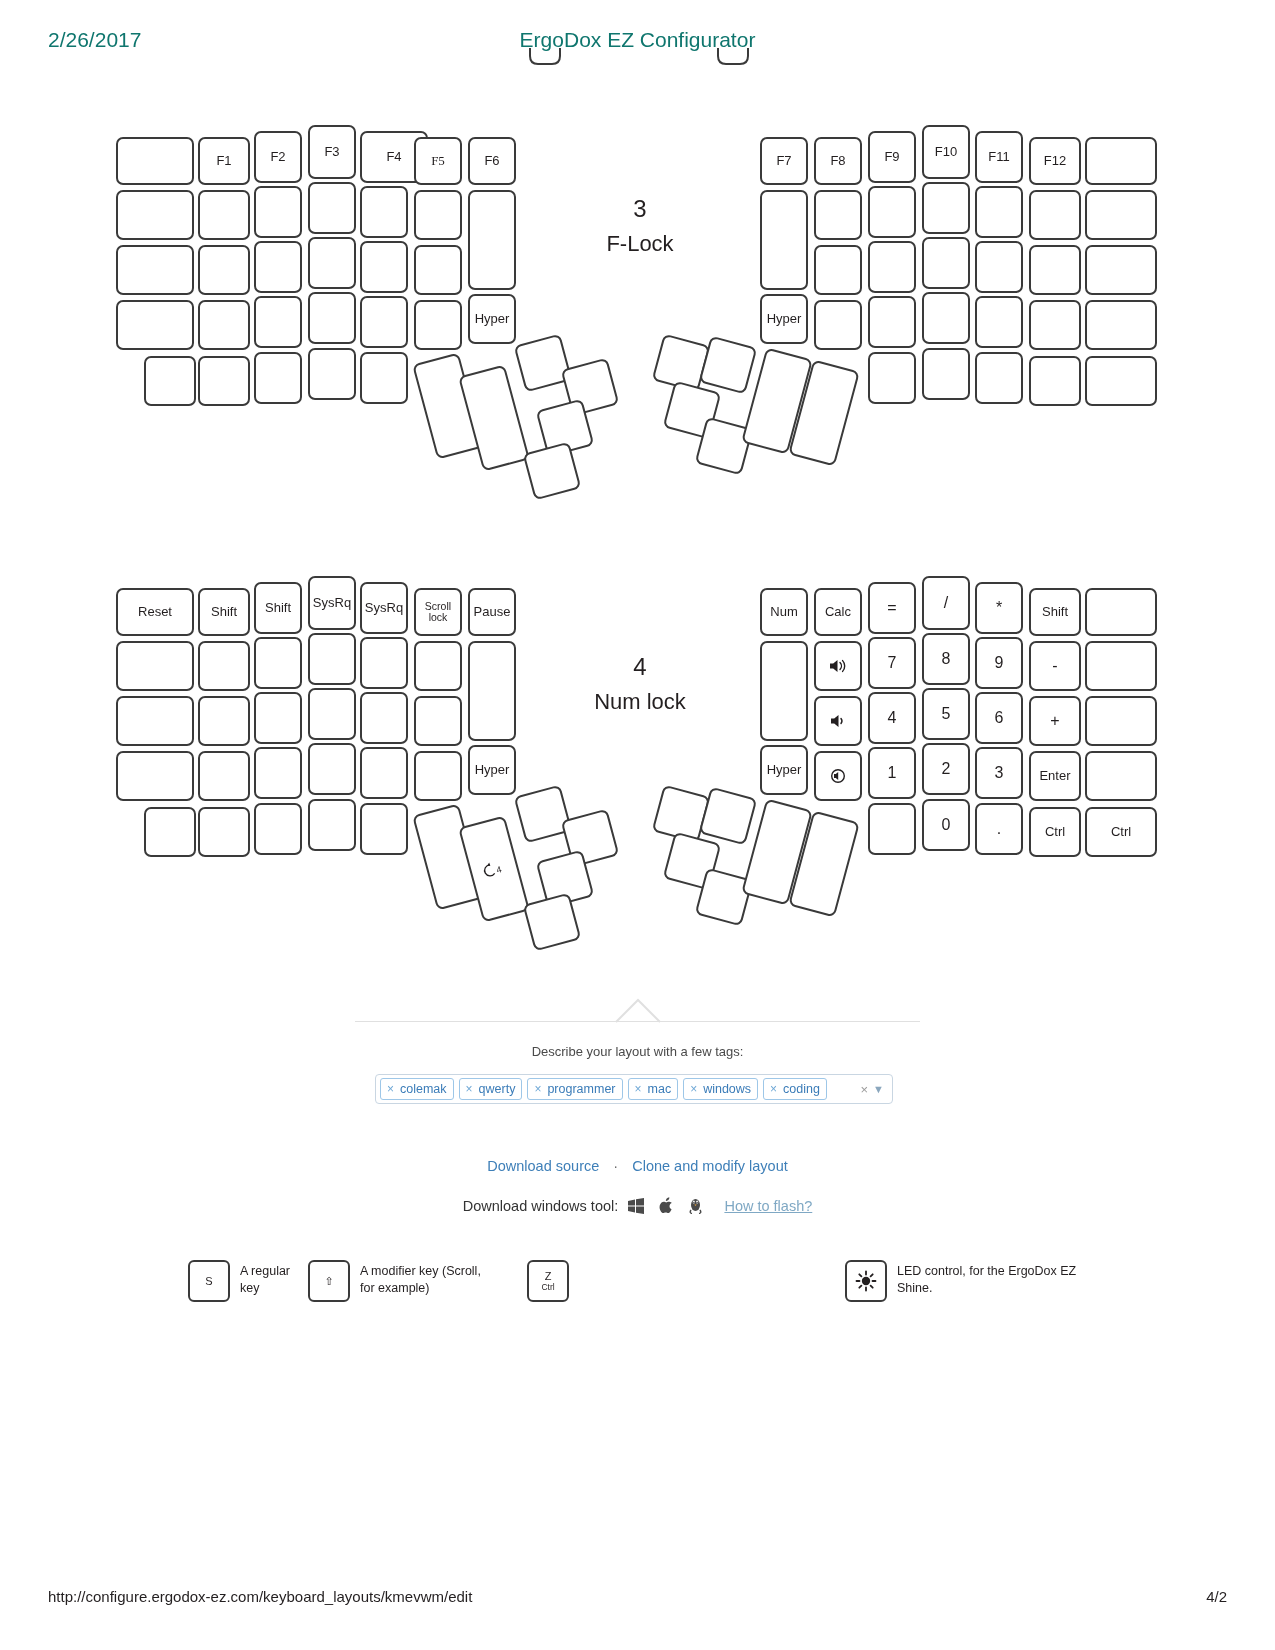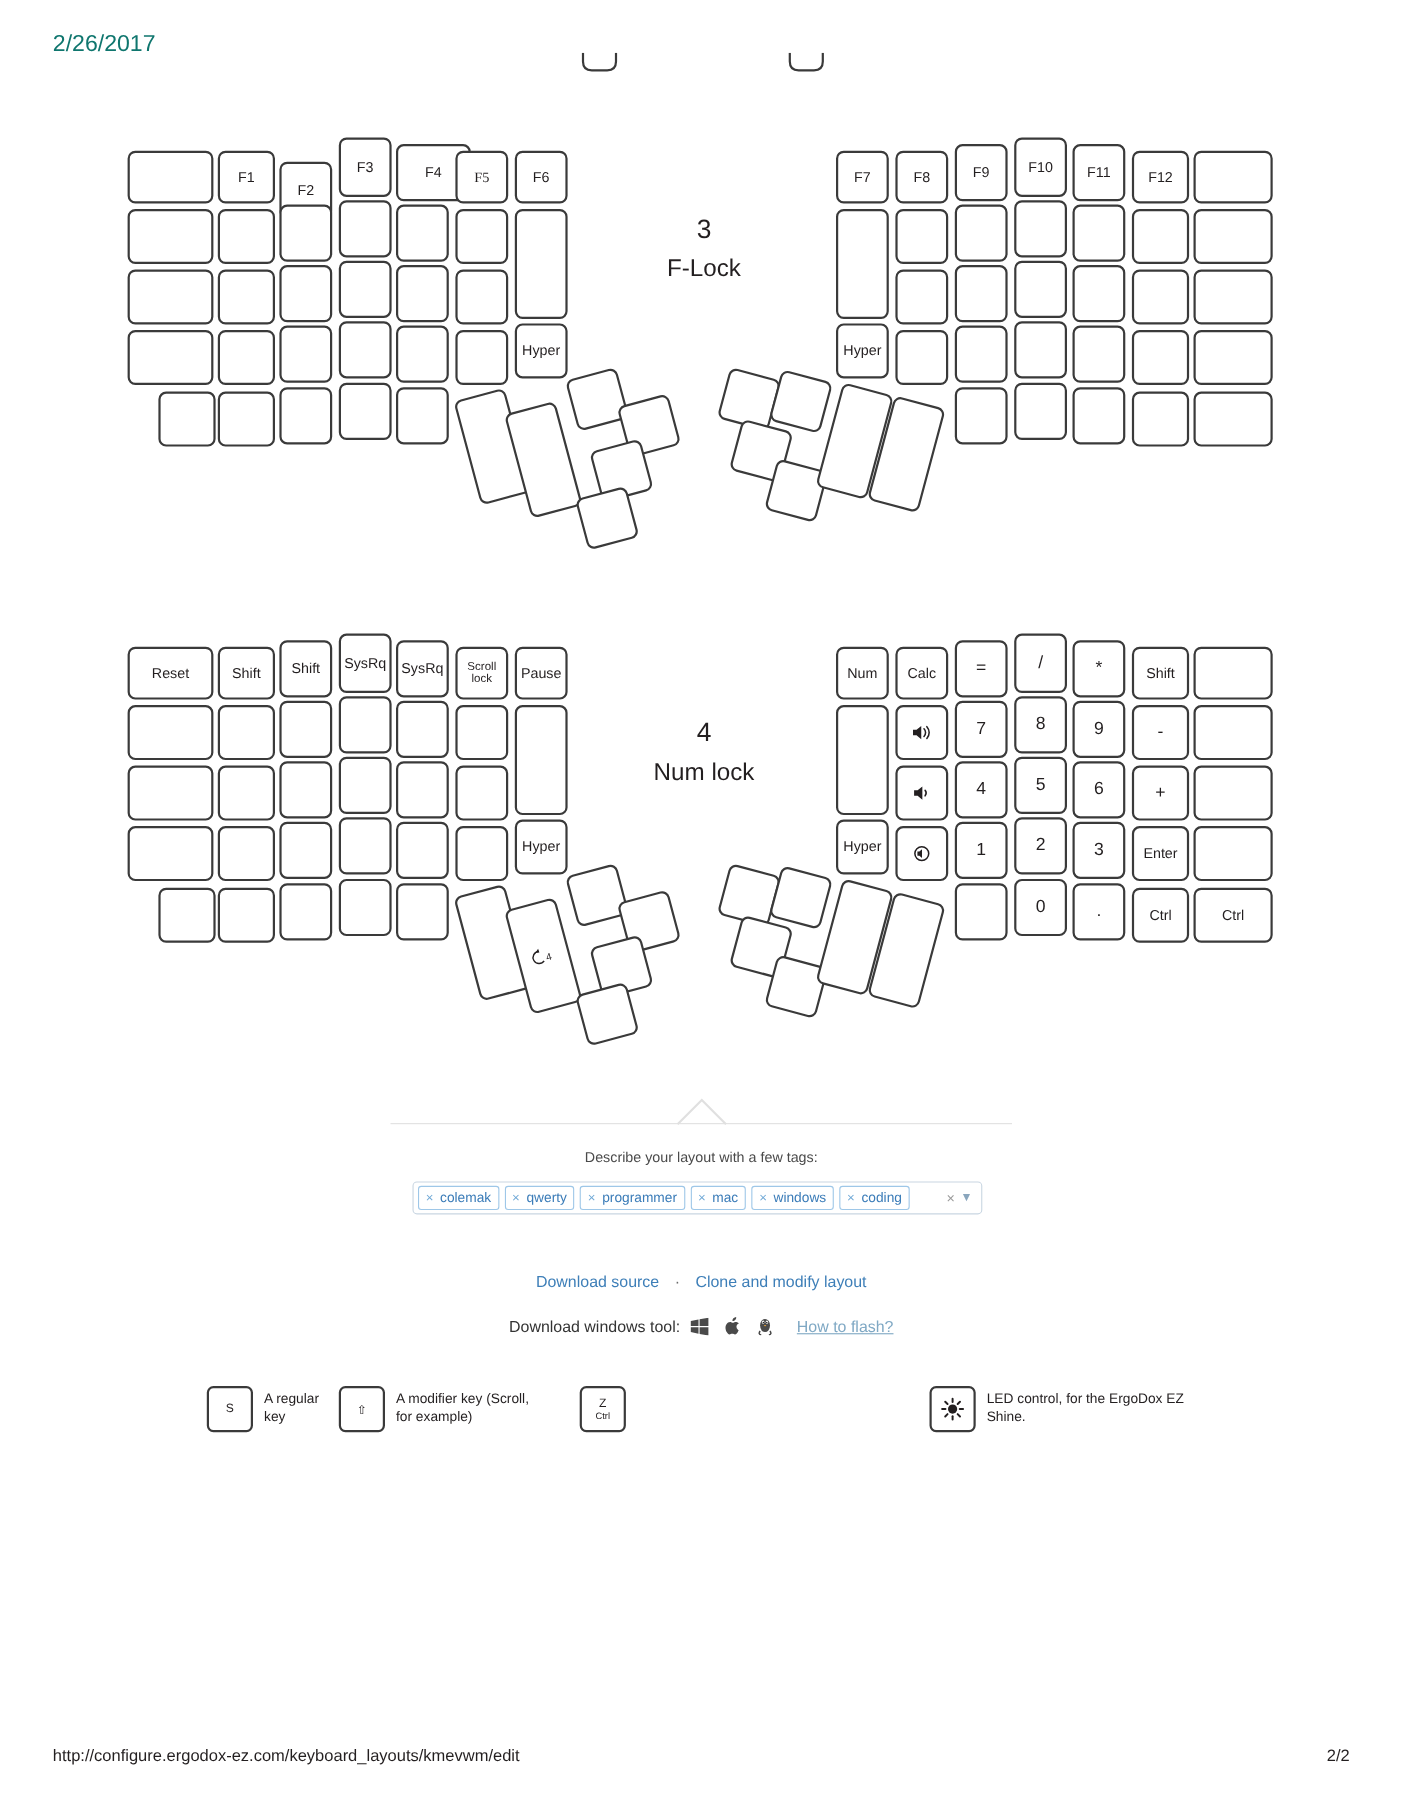--- a/index.html
+++ b/index.html
@@ -103,35 +103,36 @@
   .ledkey{
     width:38px;height:38px;border:2px solid #3a3a3a;border-radius:6px;background:#fff;
     display:flex;align-items:center;justify-content:center;margin-right:10px;flex:none;
   }
 </style>
 </head>
 <body>
 
 <div class="page-header">
   <span class="date">2/26/2017</span>
+  <span class="title">ErgoDox EZ Configurator</span>
 </div>
 
 <svg width="1275" height="30" style="position:absolute;left:0;top:48px;">
   <path d="M530 0 L530 8 Q530 16 538 16 L552 16 Q560 16 560 8 L560 0" fill="none" stroke="#3a3a3a" stroke-width="2"></path>
   <path d="M718 0 L718 8 Q718 16 726 16 L740 16 Q748 16 748 8 L748 0" fill="none" stroke="#3a3a3a" stroke-width="2"></path>
 </svg>
 
 <div class="board" id="board-0" style="top:0;">
   <div class="layer-title" style="left:520px;top:190px;width:240px;">
     <span class="num">3</span>
     <span>F-Lock</span>
   </div>
 <div class="key" style="left: 116px; top: 137px; width: 78px; height: 48px;"></div>
     <div class="key" style="left: 198px; top: 137px; width: 52px; height: 48px;">F1</div>
-    <div class="key" style="left: 254px; top: 131px; width: 48px; height: 52px; margin-top: 16px;">F2</div>
+    <div class="key" style="left: 254px; top: 131px; width: 48px; height: 52px;">F2</div>
     <div class="key" style="left: 308px; top: 125px; width: 48px; height: 54px;">F3</div>
     <div class="key" style="left: 360px; top: 131px; width: 68px; height: 52px;">F4</div>
     <div class="key" style="left: 414px; top: 137px; width: 48px; height: 48px; font-family: Liberation Serif, serif;">F5</div>
     <div class="key" style="left: 468px; top: 137px; width: 48px; height: 48px;">F6</div>
     <div class="key" style="left: 116px; top: 190px; width: 78px; height: 50px;"></div>
     <div class="key" style="left: 198px; top: 190px; width: 52px; height: 50px;"></div>
     <div class="key" style="left: 254px; top: 186px; width: 48px; height: 52px;"></div>
     <div class="key" style="left: 308px; top: 182px; width: 48px; height: 52px;"></div>
     <div class="key" style="left: 360px; top: 186px; width: 48px; height: 52px;"></div>
     <div class="key" style="left: 414px; top: 190px; width: 48px; height: 50px;"></div>
@@ -412,14 +413,14 @@
           <line x1="4.3" y1="17.7" x2="6.4" y2="15.6"></line>
         </g>
       </svg>
     </div>
     <div class="legend-text" style="max-width:190px;">LED control, for the ErgoDox EZ Shine.</div>
   </div>
 </div>
 
 <div class="page-footer">
   <span class="url">http://configure.ergodox-ez.com/keyboard_layouts/kmevwm/edit</span>
-  <span class="pages">2/2</span>
+  <span class="pages">4/2</span>
 </div>
 
 </body></html>

